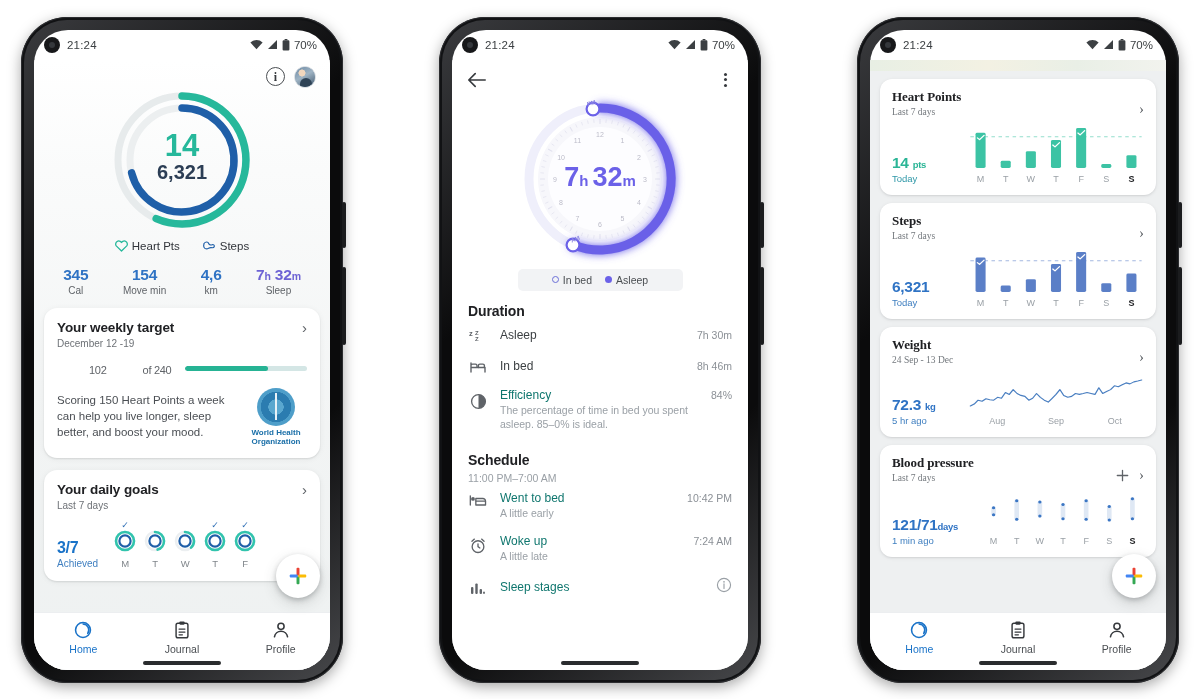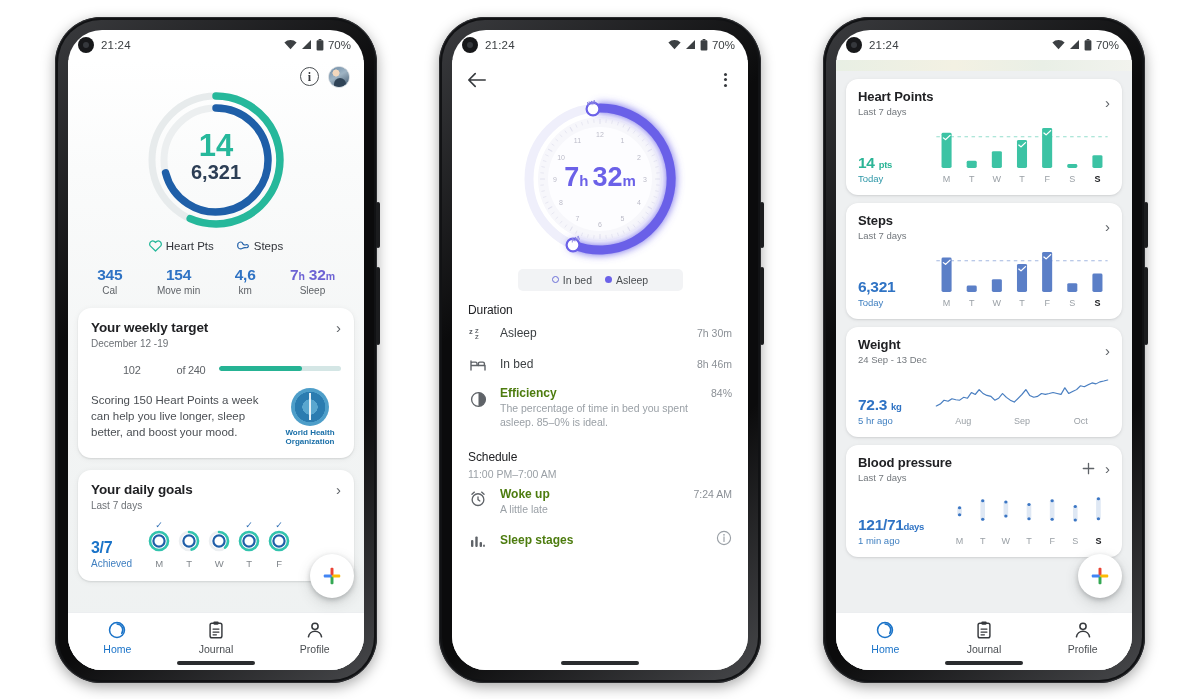--- a/index.html
+++ b/index.html
@@ -2,21 +2,21 @@
 <html><head>
 <meta charset="utf-8">
 <style>
   * { box-sizing: border-box; margin: 0; padding: 0; }
   html, body {
     width: 1200px; height: 699px;
     background: #ffffff;
     font-family: "Liberation Sans", sans-serif;
     overflow: hidden;
   }
-  .stage { position: relative; width: 1200px; height: 699px; display: flex; align-items: center; justify-content: center; gap: 62px; }
+  .stage { position: relative; width: 1200px; height: 699px; display: flex; align-items: center; justify-content: center; gap: 96px; }
 
   
   .phone { position: relative; width: 322px; height: 666px; }
   .frame {
     position: absolute; inset: 0;
     border-radius: 46px;
     background: #111214;
     box-shadow: 0 0 0 1px #2c2d30 inset, 0 4px 14px rgba(0,0,0,.35);
   }
   .frame::after{
@@ -118,36 +118,36 @@
   .kebab { display:flex; flex-direction:column; gap:2.5px; padding:4px 5px;}
   .kebab i { width:3px; height:3px; border-radius:50%; background:#36393d; display:block;}
 
   .clock-wrap { display:flex; justify-content:center; margin-top:2px; }
   .sleep-chip { margin: 4px auto 0 auto; width:165px; height:22px; border-radius:5px; background:#f2f3f5;
                 display:flex; align-items:center; justify-content:center; gap:13px; font-size:10.5px; color:#4a4e52;}
   .sleep-chip .k { display:flex; align-items:center; gap:4px; }
   .dot-o { width:7px; height:7px; border-radius:50%; border:1.3px solid #6b6fd8; }
   .dot-f { width:7px; height:7px; border-radius:50%; background:#6b61e8; }
 
-  .sec-title { font-size:12px; font-weight:400; color:#202124; padding: 12px 0 2px 16px; letter-spacing:-.1px;}
+  .sec-title { font-size:14px; font-weight:700; color:#202124; padding: 12px 0 2px 16px; letter-spacing:-.1px;}
   .sec-sub { font-size:10.5px; color:#9aa0a6; padding: 2px 0 0 16px; }
   .lrow { display:flex; align-items:flex-start; padding: 7px 16px 7px 16px; gap:12px; }
   .lrow .ico { width:20px; flex:0 0 20px; display:flex; justify-content:center; padding-top:1px; }
   .lrow .mid { flex:1; }
   .lrow .nm { font-size:12px; color:#3c4043; }
-  .lrow .nm.b { font-weight:700; color:#4d7c0f; }
+  .lrow .nm.b { font-weight:400; color:#0f766e; }
   .lrow .ds { font-size:10.5px; color:#9aa0a6; margin-top:1px; line-height:1.35;}
   .lrow .val { font-size:10.5px; color:#8b9096; white-space:nowrap; padding-top:1px;}
 
   
   .p3-body { background:#eef0f1; height:100%; position:relative; }
   .p3-peek { height:11px; background:linear-gradient(90deg,#e8efe4,#f3f1e3 40%,#e9efe6 70%,#f2f3ee); }
   .m-card { background:#fff; border-radius:12px; margin: 8px 10px 0 10px; padding: 10px 12px 11px 12px;
             box-shadow: 0 1px 2px rgba(60,64,67,.13), 0 1px 5px rgba(60,64,67,.05); }
-  .m-head { display:flex; align-items:center; }
+  .m-head { display:flex; align-items:flex-end;font-family:Liberation Serif, serif; }
   .m-title { font-size:13px; font-weight:700; color:#202124; letter-spacing:-.1px;}
   .m-sub { font-size:9.5px; color:#73787d; margin-top:2px; }
   .m-actions { margin-left:auto; display:flex; align-items:center; gap:10px; }
   .m-body { display:flex; align-items:flex-end; gap:10px; margin-top:7px; }
   .m-left { flex:0 0 auto; min-width:66px; }
   .m-val { font-size:15.5px; font-weight:700; letter-spacing:-.3px; }
   .m-val .un { font-size:9.5px; font-weight:700; }
   .m-when { font-size:9.5px; margin-top:1px; }
   .m-chart { flex:1; }
   .daylbls { display:flex; margin-top:2px; }
@@ -535,20 +535,35 @@
             <div class="mid">
               <div class="nm b">Efficiency</div>
               <div class="ds">The percentage of time in bed you spent asleep. 85–0% is ideal.</div>
             </div>
             <div class="val">84%</div>
           </div>
 
           <div class="sec-title" style="padding-top:14px">Schedule</div>
           <div class="sec-sub">11:00 PM–7:00 AM</div>
 
+          <div class="lrow">
+            <div class="ico" style="padding-top:3px">
+              <svg width="19" height="13" viewBox="0 0 20 13">
+                  <circle cx="4.2" cy="4.8" r="2" fill="#5f6368"></circle>
+                  <path d="M1.4 1.6v9.6" stroke="#5f6368" stroke-width="1.4" stroke-linecap="round"></path>
+                  <path d="M7.2 7.2h10.2v4H7.2Z" fill="none" stroke="#5f6368" stroke-width="1.4" stroke-linejoin="round"></path>
+                  <path d="M7.2 7.2V4.4h7.4a2.8 2.8 0 0 1 2.8 2.8" fill="none" stroke="#5f6368" stroke-width="1.4" stroke-linejoin="round"></path>
+                </svg>
+            </div>
+            <div class="mid">
+              <div class="nm b">Went to bed</div>
+              <div class="ds">A little early</div>
+            </div>
+            <div class="val">10:42 PM</div>
+          </div>
 
           <div class="lrow">
             <div class="ico" style="padding-top:3px">
               <svg width="18" height="17" viewBox="0 0 18 18">
                   <circle cx="9" cy="10.2" r="6.2" fill="none" stroke="#5f6368" stroke-width="1.4"></circle>
                   <path d="M9 7.2v3l2 1.4" fill="none" stroke="#5f6368" stroke-width="1.4" stroke-linecap="round" stroke-linejoin="round"></path>
                   <path d="M2.6 4.6 5.2 2.2M15.4 4.6 12.8 2.2" stroke="#5f6368" stroke-width="1.4" stroke-linecap="round"></path>
                 </svg>
             </div>
             <div class="mid">

